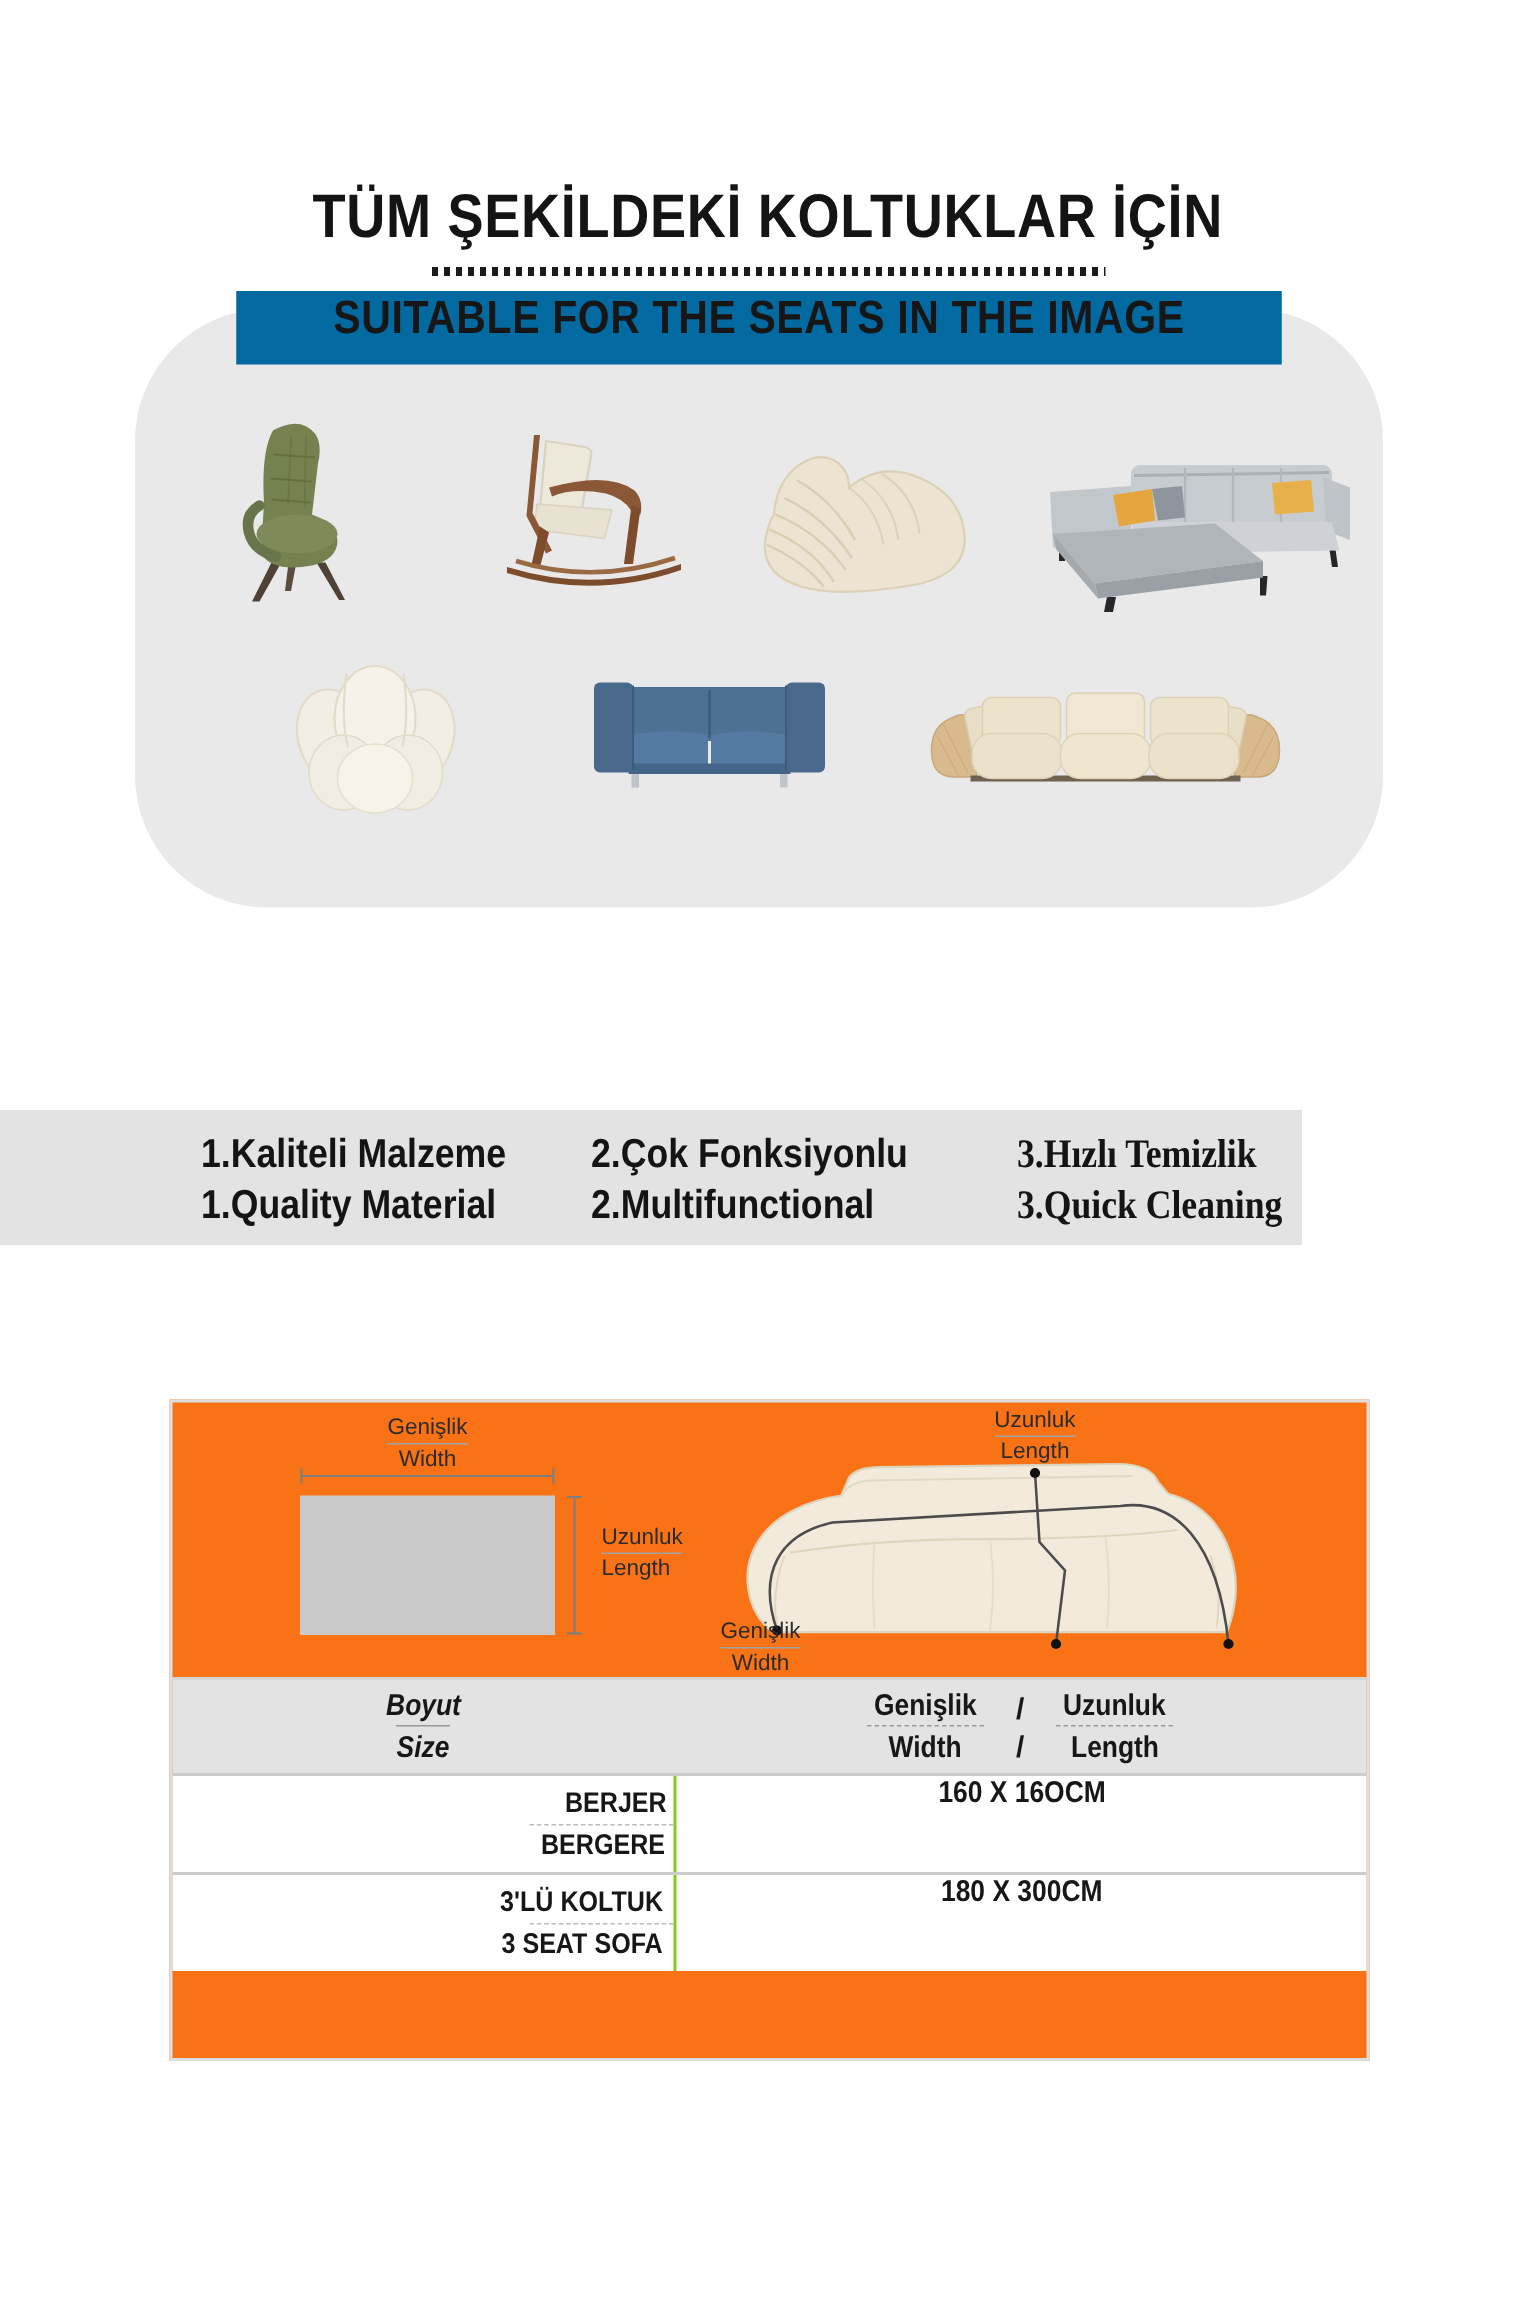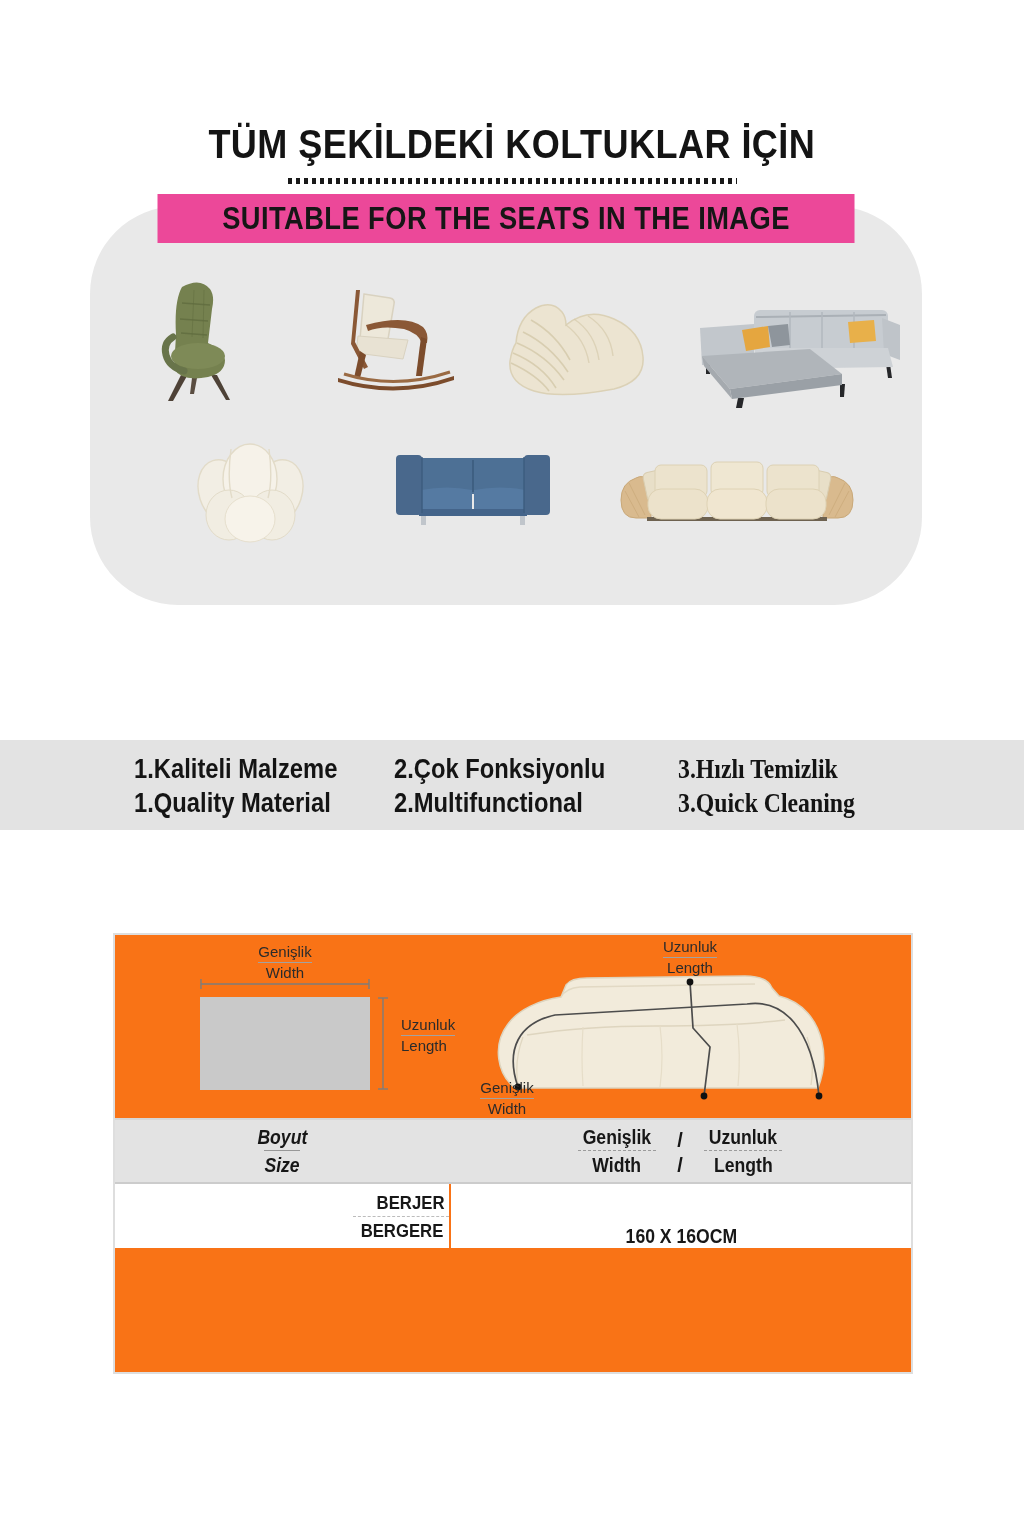--- a/index.html
+++ b/index.html
@@ -21,37 +21,37 @@
     background:repeating-linear-gradient(90deg,#1a1a1a 0 4px,transparent 4px 8px);
   }
 
   
   .gallery {
     position:absolute; top:206px; left:90px; width:832px; height:399px;
     background:#e9e9e9; border-radius:88px;
   }
   .subtitle-box {
     position:absolute; top:-12px; left:50%; transform:translateX(-50%);
-    height:49px; padding:0 26px; background:#ec4899;
-    display:flex; align-items:center; justify-content:center; white-space:nowrap;
+    height:49px; padding:0 26px; background:#0369a1;
+    display:flex; justify-content:center; white-space:nowrap;
   }
   .subtitle-box .cond { font-size:31px; font-weight:700; color:#161616; letter-spacing:.5px; }
 
   .seat { position:absolute; margin:0; }
   .seat svg { display:block; width:100%; height:100%; }
   .seat-bergere   { left:58px;  top:75px;  width:100px; height:123px; }
   .seat-rocking   { left:240px; top:82px;  width:132px; height:104px; }
   .seat-togo      { left:410px; top:92px;  width:152px; height:101px; }
   .seat-sectional { left:600px; top:88px;  width:218px; height:118px; }
   .seat-pumpkin   { left:95px;  top:226px; width:131px; height:114px; }
   .seat-bluesofa  { left:304px; top:242px; width:158px; height:78px;  }
   .seat-beigesofa { left:525px; top:251px; width:244px; height:72px;  }
 
   
-  .features { position:absolute; top:740px; left:0; width:1024px; height:90px; background:#e3e3e3; }
+  .features { position:absolute; top:740px; left:0; width:868px; height:90px; background:#e3e3e3; }
   .feature { position:absolute; top:12px; }
   .feature .cond { transform-origin:left center; font-size:27px; font-weight:700; color:#141414; line-height:34px; display:block; }
   .feature-1 { left:134px; } .feature-2 { left:394px; } .feature-3 { left:678px;font-family:Liberation Serif, serif; }
 
   
   .size-guide {
     position:absolute; top:933px; left:113px; width:800px; height:441px;
     border:2px solid #dedede; background:#f97316; box-sizing:border-box;
   }
   .diagrams { position:relative; width:796px; height:183px; }
@@ -73,22 +73,22 @@
   .hrow { display:grid; grid-template-columns:104px 22px 104px; align-items:end; }
   .hrow span { justify-self:center; font-size:20px; font-weight:700; color:#171717; line-height:22px; }
   .hrow .u .cond, .hrow .cond { font-size:20px; font-weight:700; }
   .hrow .u { border-bottom:1px dashed #9b9b9b; padding-bottom:2px; }
 
   .trow { display:flex; height:64px; border-top:2px solid #cccccc; background:#fff; }
   .cell-name { width:42%; display:flex; flex-direction:column; align-items:flex-end; justify-content:center; }
   .cell-name .cond { font-size:19px; font-weight:700; color:#171717; line-height:21px; }
   .dashline { width:96px; border-top:1px dashed #bcbcbc; margin:3px 0; }
   .cell-size {
-    width:58%; box-sizing:border-box; border-left:2px solid #f97316;
-    display:flex; align-items:flex-end; justify-content:center;
+    width:58%; box-sizing:border-box; border-left:2px solid #84cc16;
+    display:flex; align-items:flex-start; justify-content:center;
   }
   .cell-size .cond { font-size:20px; font-weight:700; color:#171717; }
 </style>
 </head>
 <body>
 
 <h1 class="title"><span class="cond">TÜM ŞEKİLDEKİ KOLTUKLAR İÇİN</span></h1>
 <div class="dotted-sep"></div>
 
 <section class="gallery">
@@ -284,14 +284,24 @@
         <span class="cond">BERJER</span>
         <span class="dashline"></span>
         <span class="cond">BERGERE</span>
       </div>
       <div class="cell-size">
         <span class="cond">160 X 16OCM</span>
       </div>
     </div>
 
 
+    <div class="trow">
+      <div class="cell-name">
+        <span class="cond">3'LÜ KOLTUK</span>
+        <span class="dashline"></span>
+        <span class="cond">3 SEAT SOFA</span>
+      </div>
+      <div class="cell-size">
+        <span class="cond">180 X 300CM</span>
+      </div>
+    </div>
   </div>
 </section>
 
 </body></html>

